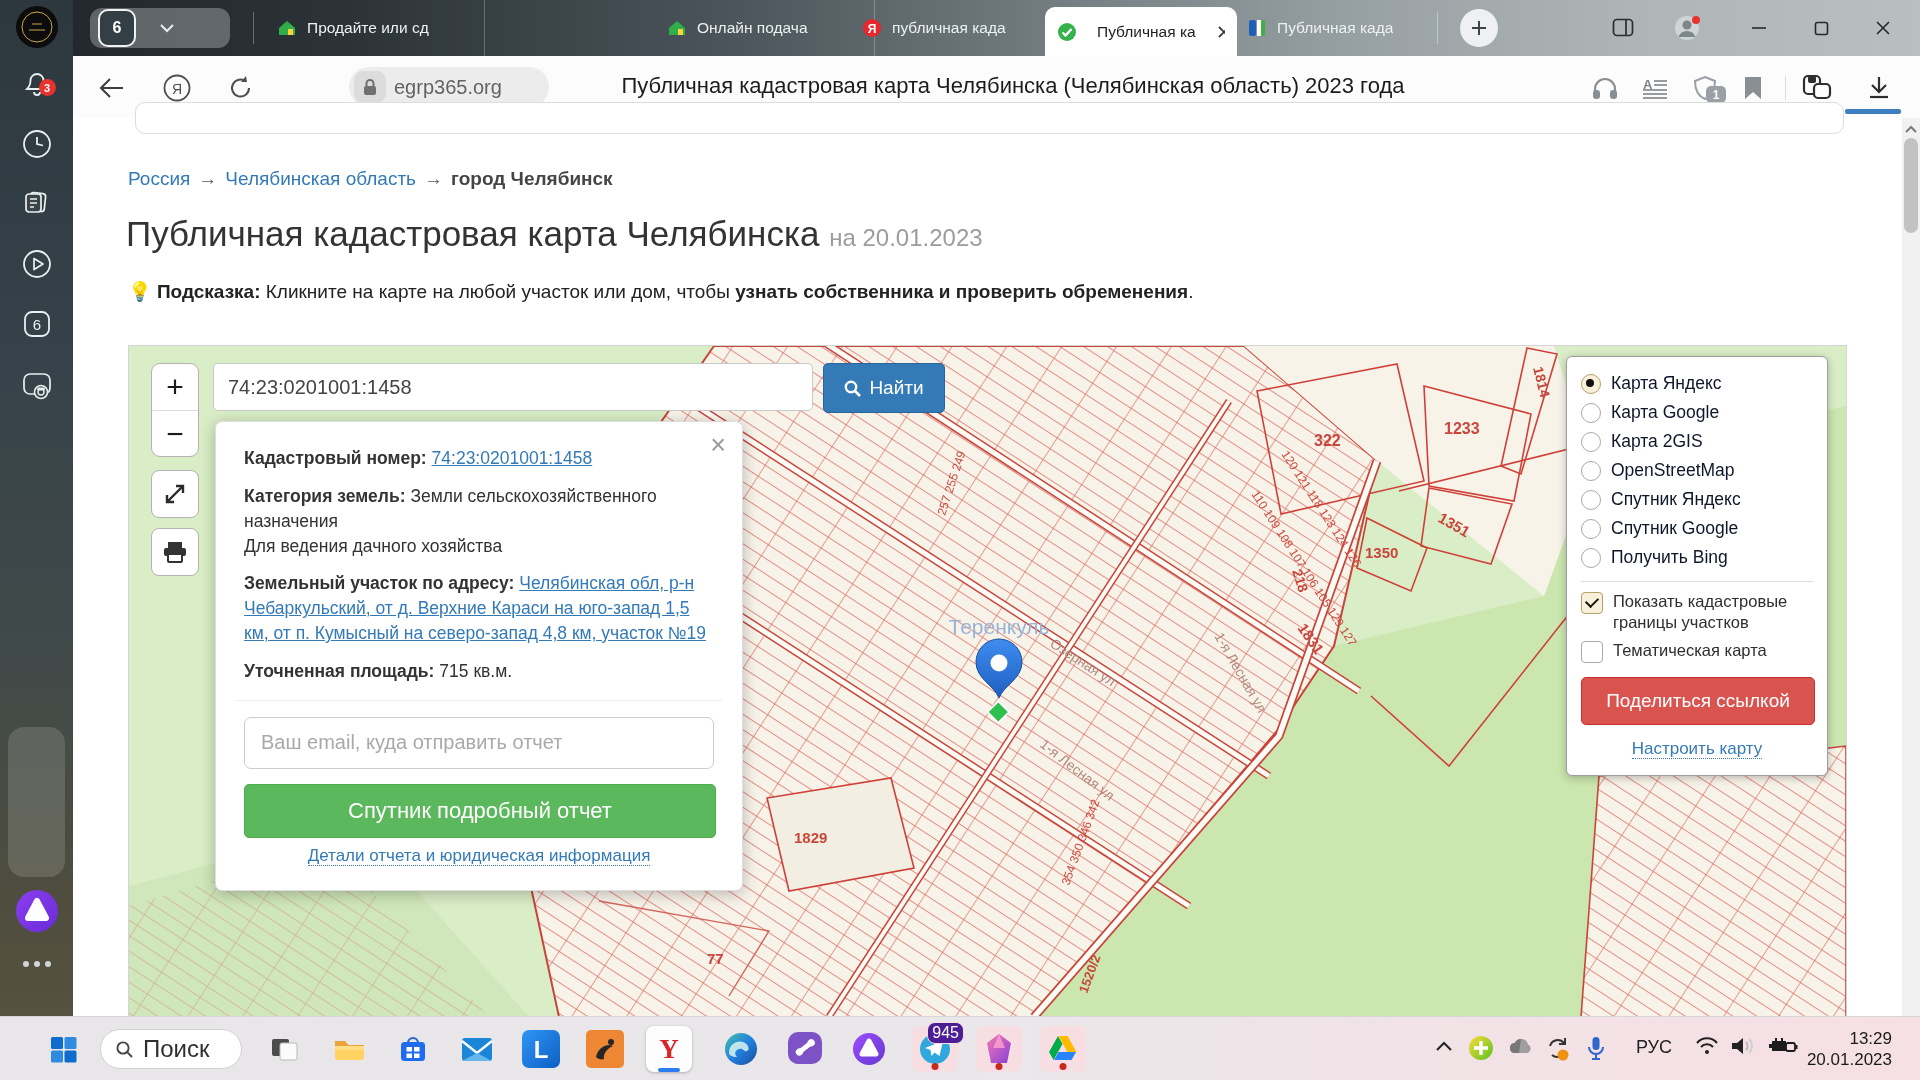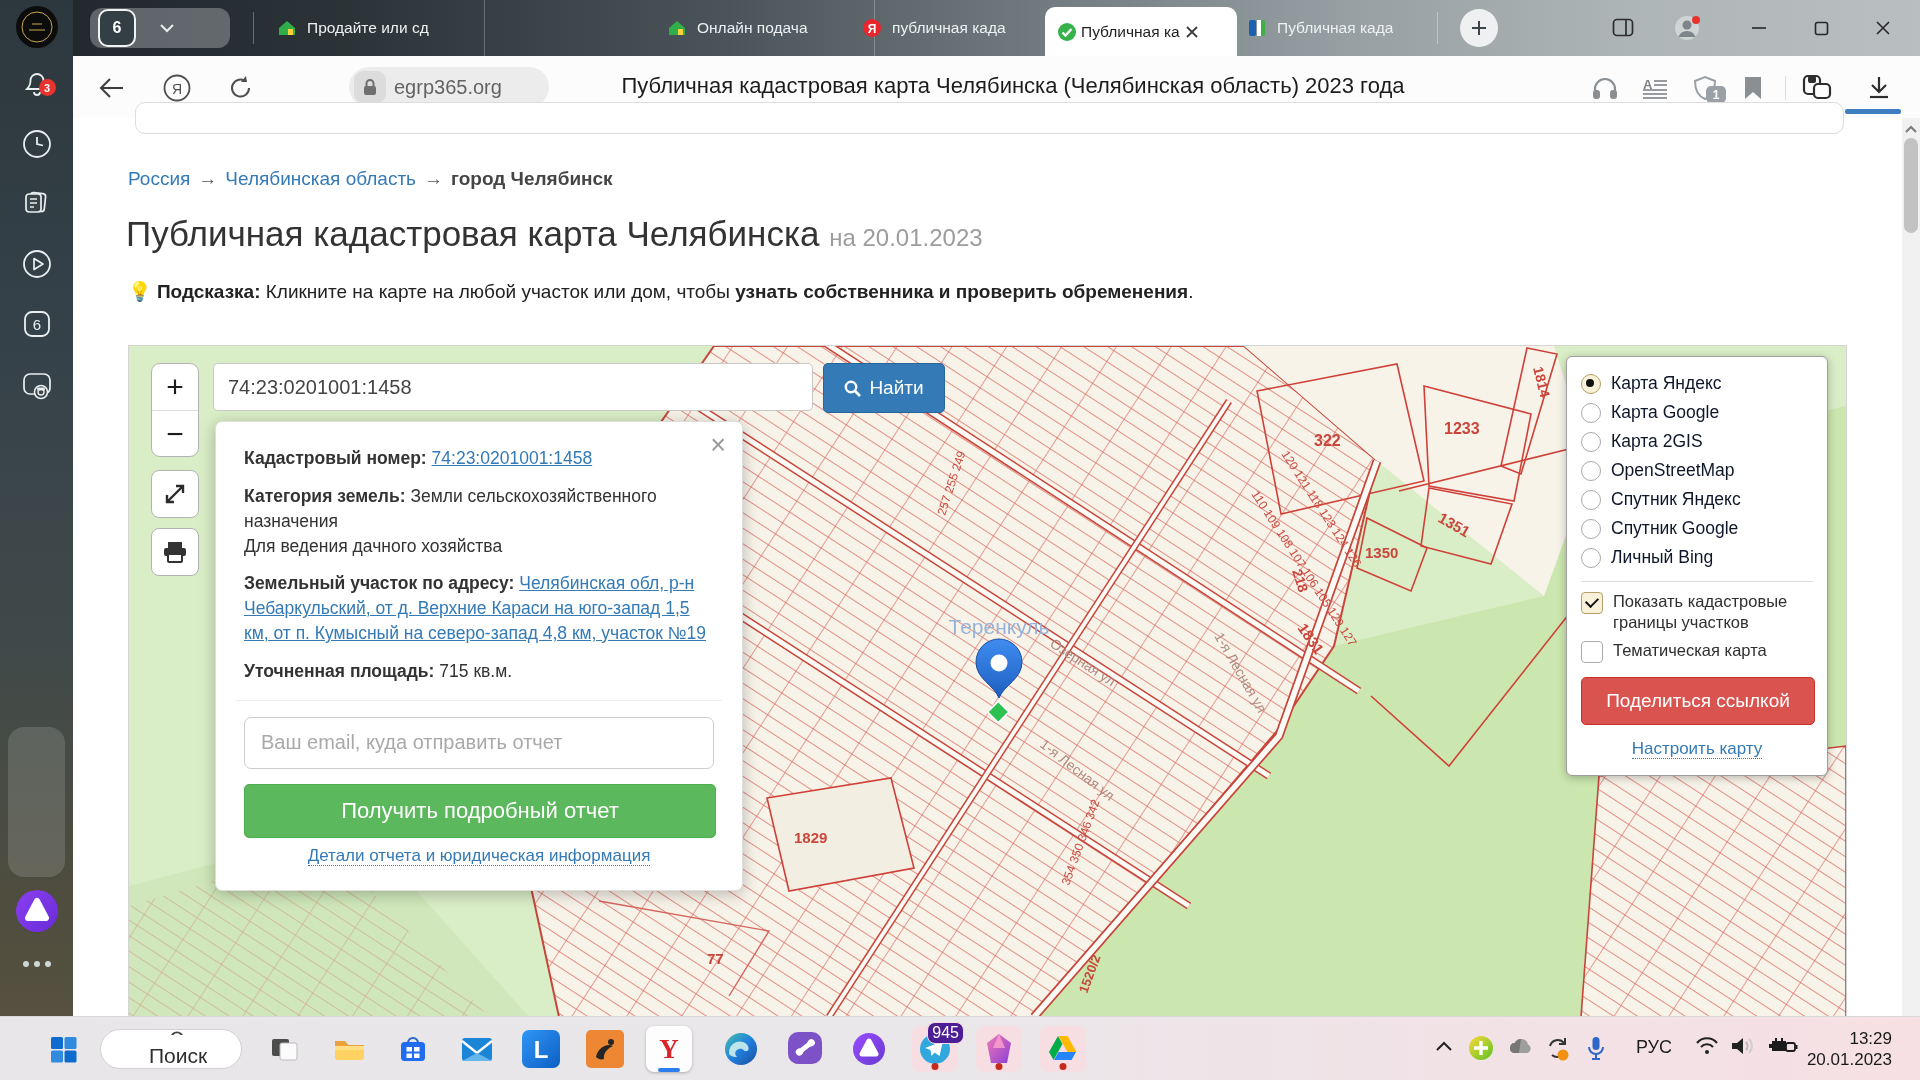--- a/index.html
+++ b/index.html
@@ -11,21 +11,21 @@
   #tabbar{position:absolute;left:0;top:0;width:1920px;height:56px;
     background:linear-gradient(90deg,#20262b 0%,#2b3337 18%,#4a545a 38%,#737d81 55%,#969fa2 70%,#aeb5b6 85%,#b9bfc0 100%);}
   #tabgroup-pill{position:absolute;left:90px;top:8px;width:140px;height:40px;border-radius:12px;
     background:rgba(235,240,241,.30);display:flex;align-items:center;}
   #tabgroup-chip{width:34px;height:34px;margin-left:8px;border-radius:10px;background:#333f45;
     border:2px solid #eef2f2;color:#fff;font-size:16px;font-weight:bold;display:flex;align-items:center;justify-content:center;}
   .tab{position:absolute;top:0;height:56px;display:flex;align-items:center;gap:10px;padding:0 12px;
     color:#edf1f1;font-size:15.5px;white-space:nowrap;overflow:hidden;border-right:1px solid rgba(255,255,255,.25);}
   .tab .lbl{overflow:hidden;text-overflow:clip;max-width:140px;}
   #tab-active{position:absolute;top:7px;height:49px;background:#fff;border-radius:10px 10px 0 0;
-    display:flex;align-items:center;gap:4px;padding:0 12px;color:#1f1f1f;font-size:15.5px;white-space:nowrap;}
+    display:flex;align-items:center;gap:20px;padding:0 12px;color:#1f1f1f;font-size:15.5px;white-space:nowrap;}
   .fav{width:20px;height:20px;flex:0 0 auto;}
   .winbtn{position:absolute;top:14px;width:30px;height:28px;display:flex;align-items:center;justify-content:center;}
   #toolbar{position:absolute;left:73px;top:56px;width:1847px;height:62px;background:#fcfcfc;border-bottom:1px solid #e3e3e3;}
   #domain-pill{position:absolute;left:276px;top:11px;height:40px;width:200px;border-radius:20px;background:#ececec;
     display:flex;align-items:center;gap:8px;color:#636363;font-size:20px;}
   #lock-chip{width:32px;height:32px;margin-left:5px;border-radius:9px;background:#dcdcdc;display:flex;align-items:center;justify-content:center;}
   #page-title{position:absolute;left:940px;top:17px;transform:translateX(-50%);font-size:22px;color:#1c1c1c;white-space:nowrap;}
   .tbicon{position:absolute;top:16px;width:32px;height:32px;display:flex;align-items:center;justify-content:center;}
   #shield-badge{position:absolute;left:17px;top:14px;min-width:20px;height:17px;background:#9aa0a6;border-radius:5px;
     color:#fff;font-size:12px;font-weight:bold;display:flex;align-items:center;justify-content:center;}
@@ -96,21 +96,21 @@
   #scrollbar{position:absolute;left:1902px;top:118px;width:18px;height:898px;background:#f1f1f1;}
   #sb-thumb{position:absolute;left:2px;top:20px;width:14px;height:95px;background:#c2c2c2;border-radius:7px;}
 
   
   #taskbar{position:absolute;left:0;top:1016px;width:1920px;height:64px;border-top:1px solid #d8d6d9;
     background:linear-gradient(90deg,#e8e6e9 0%,#eae7ea 50%,#f2e2e6 78%,#f6e0e4 100%);}
   .tki{position:absolute;top:9px;width:46px;height:46px;border-radius:8px;display:flex;align-items:center;justify-content:center;}
   .tki.hl{background:#f6dee2;}
   .tki .dot{position:absolute;bottom:2px;left:50%;transform:translateX(-50%);width:7px;height:7px;border-radius:50%;background:#c42b1c;}
   #tb-search{position:absolute;left:100px;top:12px;width:142px;height:40px;border-radius:20px;background:#fff;
-    border:1px solid #d2d0d3;display:flex;align-items:center;gap:9px;padding-left:14px;font-size:21px;color:#2f2f2f;box-sizing:border-box;flex-direction:column;}
+    border:1px solid #d2d0d3;display:flex;align-items:center;gap:9px;padding-left:14px;font-size:24px;color:#2f2f2f;box-sizing:border-box;}
   #y-tile{background:#fdfdfd;box-shadow:0 1px 3px rgba(0,0,0,.25);}
   #y-bar{position:absolute;bottom:0px;left:50%;transform:translateX(-50%);width:22px;height:4px;border-radius:2px;background:#2c7ef0;}
   .trayico{position:absolute;top:18px;display:flex;align-items:center;justify-content:center;}
   #clock{position:absolute;right:28px;top:11px;text-align:right;font-size:17px;color:#1a1a1a;line-height:21px;}
   #lang{position:absolute;left:1636px;top:20px;font-size:18px;color:#1f1f1f;}
   #tg-badge{position:absolute;top:-4px;right:-6px;background:#4c1d95;color:#fff;font-size:16px;font-weight:normal;
     border-radius:8px;padding:1px 4px;border:1.5px solid #f6dee2;}
 
   svg{display:block;}
   .maplabel{fill:#c9463c;font-weight:bold;}
@@ -496,21 +496,21 @@
         <div class="prow">
           <b>Земельный участок по адресу:</b>
           <a href="#">Челябинская обл, р-н Чебаркульский, от д. Верхние Караси на юго-запад 1,5 км, от п. Кумысный на северо-запад 4,8 км, участок №19</a>
         </div>
         <div class="prow">
           <b>Уточненная площадь:</b>
           <span>715 кв.м.</span>
         </div>
         <hr style="border:none;border-top:1px solid #eee;margin:16px -8px 16px -8px">
         <input id="email-input" placeholder="Ваш email, куда отправить отчет" style="">
-        <div id="report-btn">Получить подробный отчет</div>
+        <div id="report-btn">Спутник подробный отчет</div>
         <div class="plink"><a class="dotted-link" href="#">Детали отчета и юридическая информация</a></div>
       </div>
 
       <div id="layers">
         <label class="radio-row">
             <span class="radio checked"></span>
             <span>Карта Яндекс</span>
           </label>
         <label class="radio-row">
             <span class="radio"></span>
@@ -527,21 +527,21 @@
         <label class="radio-row">
             <span class="radio"></span>
             <span>Спутник Яндекс</span>
           </label>
         <label class="radio-row">
             <span class="radio"></span>
             <span>Спутник Google</span>
           </label>
         <label class="radio-row">
             <span class="radio"></span>
-            <span>Личный Bing</span>
+            <span>Получить Bing</span>
           </label>
         <hr>
         <label class="cb-row">
             <span class="cb checked"></span>
             <span>Показать кадастровые границы участков</span>
           </label>
         <label class="cb-row">
             <span class="cb"></span>
             <span>Тематическая карта</span>
           </label>

